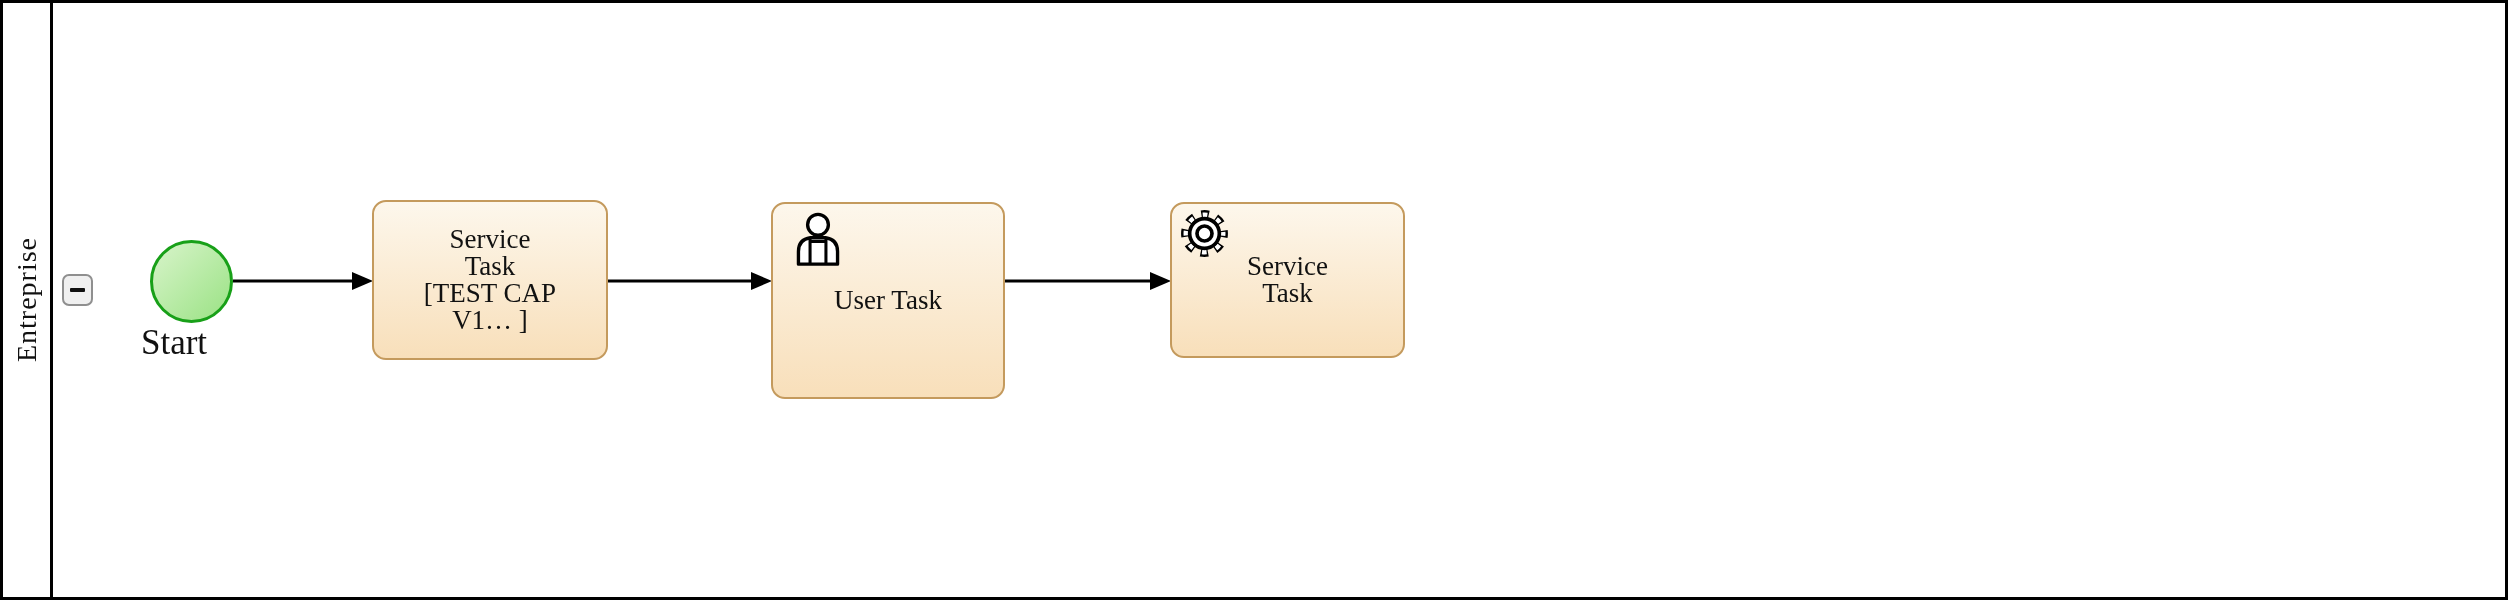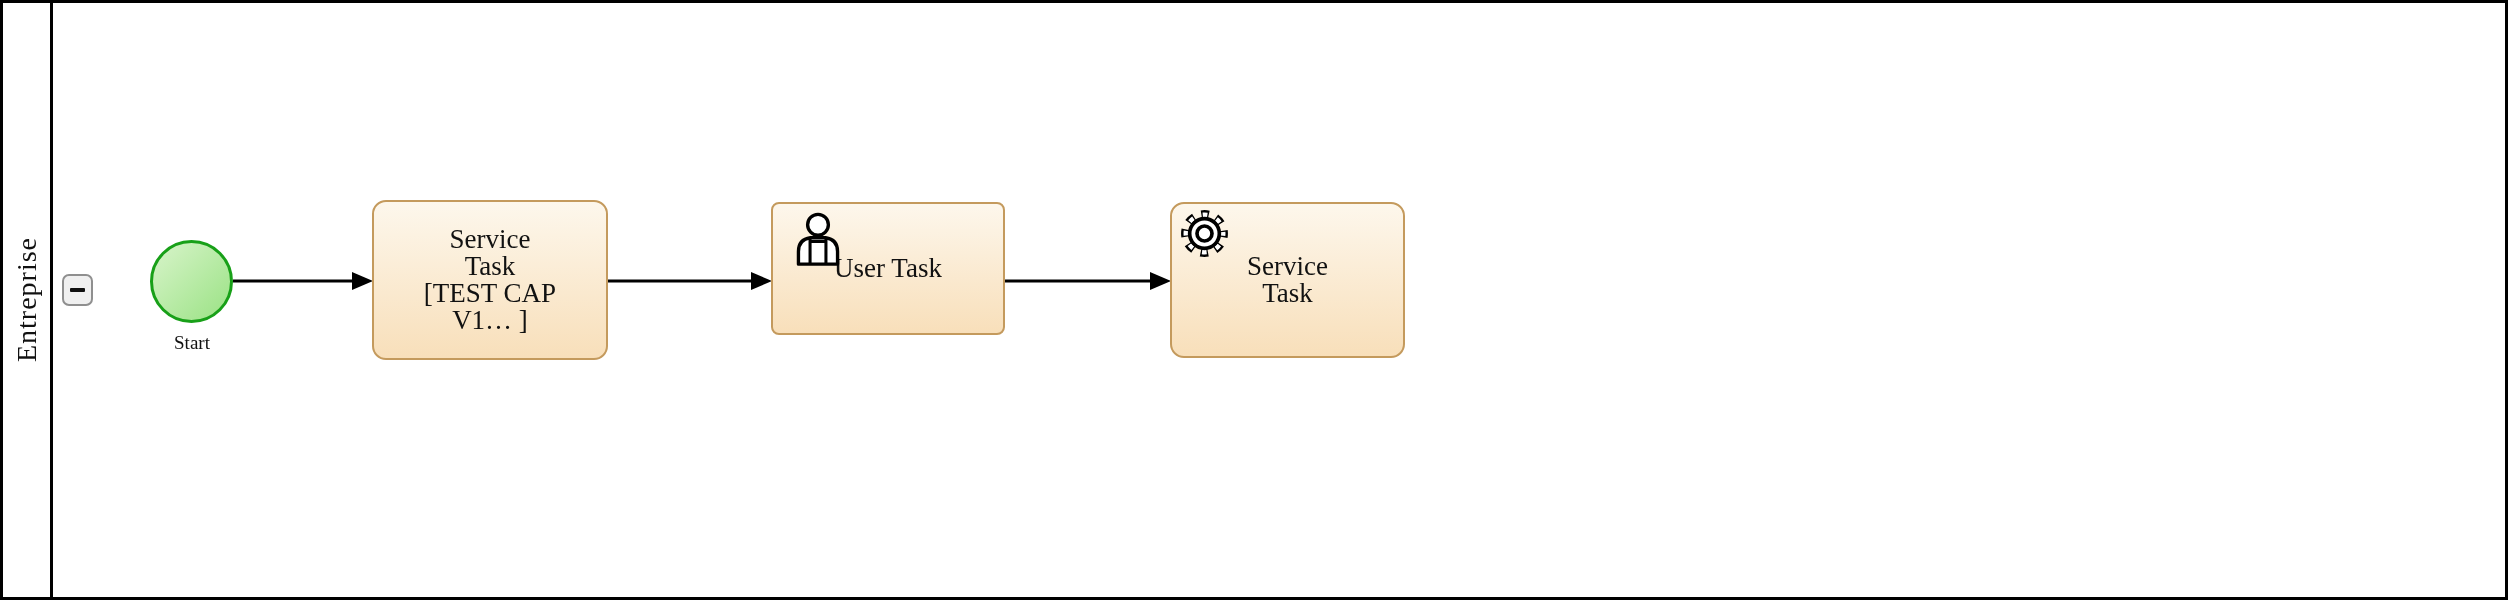--- a/index.html
+++ b/index.html
@@ -30,32 +30,32 @@
   }
   .minus-bar{width:15px; height:4.5px; background:#111; border-radius:1px;}
   .start-event{
     position:absolute; left:150px; top:240px; width:83px; height:83px;
     border-radius:50%; box-sizing:border-box;
     border:3px solid var(--event-border);
     background:linear-gradient(135deg, var(--event-fill-top) 0%, var(--event-fill-bottom) 100%);
     cursor:pointer;
   }
   .start-label{
-    position:absolute; left:192px; top:329px; transform:translateX(-50%);
-    font-size:19px; line-height:28px; white-space:nowrap;
+    position:absolute; left:174px; top:329px; transform:translateX(-50%);
+    font-size:35px; line-height:28px; white-space:nowrap;
   }
   .task{
     position:absolute; box-sizing:border-box;
     border:2.5px solid var(--task-border); border-radius:14px;
     background:linear-gradient(to bottom, var(--task-fill-top) 0%, var(--task-fill-bottom) 100%);
     display:flex; align-items:center; justify-content:center; text-align:center;
     cursor:pointer;
   }
   .task-1{left:372px; top:200px; width:236px; height:160px;}
-  .task-2{left:771px; top:202px; width:234px; height:133px;border-radius:8px;}
+  .task-2{left:771px; top:202px; width:234px; height:197px;}
   .task-3{left:1170px; top:202px; width:235px; height:156px;}
   .task-label{font-size:27px; line-height:27px;}
   .task-icon{position:absolute; pointer-events:none;}
   .icon-user{left:22px; top:7px; width:46px; height:55px;}
   .icon-gear{left:8px; top:5px; width:49px; height:49px;}
   .flow{position:absolute; height:18px; cursor:pointer;}
   .flow-1{left:233px; top:272px; width:140px;}
   .flow-2{left:608px; top:272px; width:164px;}
   .flow-3{left:1005px; top:272px; width:166px;}
   .flow .shaft{

